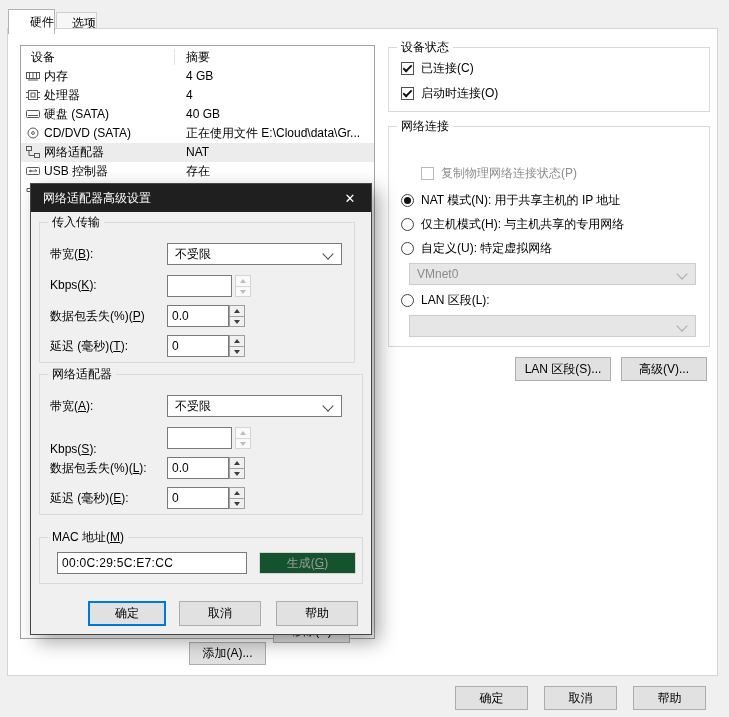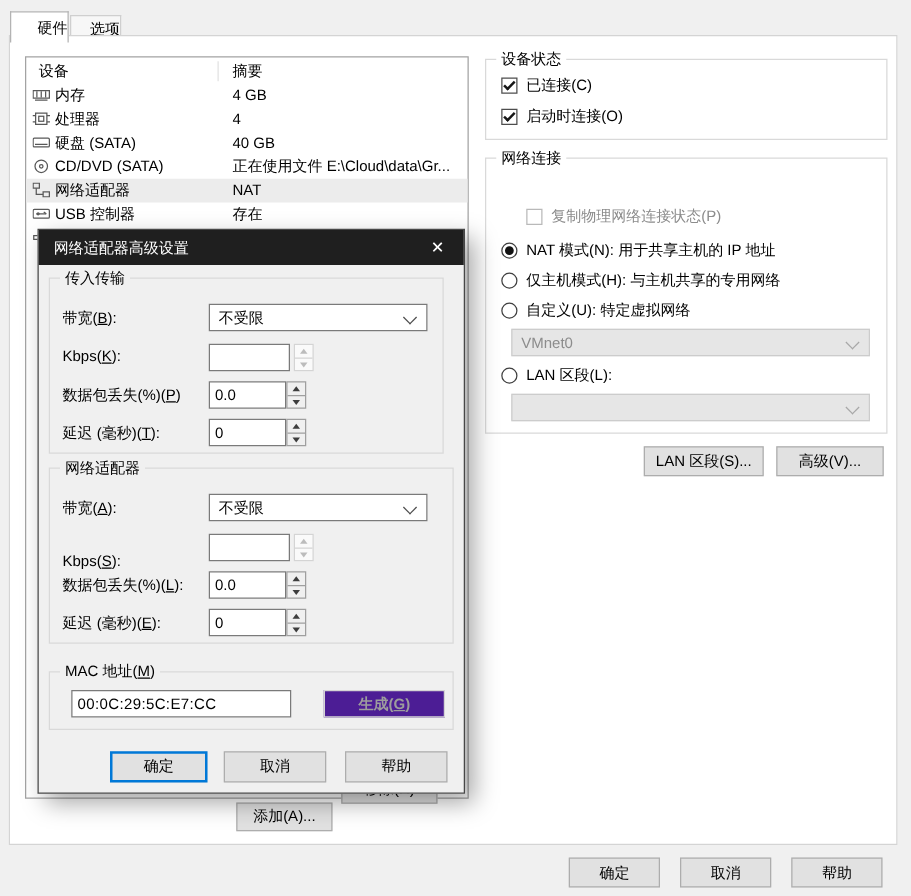--- a/index.html
+++ b/index.html
@@ -47,21 +47,21 @@
   .au{width:0;height:0;border-left:3px solid transparent;border-right:3px solid transparent;border-bottom:4px solid #3d3d3d;}
   .ad{width:0;height:0;border-left:3px solid transparent;border-right:3px solid transparent;border-top:4px solid #3d3d3d;}
   .spin.dis{border-color:#d4d4d4;background:#fafafa;}
   .spin.dis .half:first-child{border-bottom-color:#d4d4d4;}
   .spin.dis .au{border-bottom-color:#bcbcbc;}
   .spin.dis .ad{border-top-color:#bcbcbc;}
   
   .btn{position:absolute;background:#e1e1e1;border:1px solid #adadad;box-sizing:border-box;
        display:flex;align-items:center;justify-content:center;font-size:12px;white-space:nowrap;}
   .btn.def{border:2px solid #0078d7;}
-  .btn.dis{background:#4c1d95;border-color:#d4d4d4;color:#9d9d9d;font-weight:bold;}
+  .btn.dis{background:#14532d;border-color:#d4d4d4;color:#9d9d9d;}
   
   .dlg{position:absolute;left:30px;top:183px;width:342px;height:452px;background:#f0f0f0;
        border:1px solid #474747;box-sizing:border-box;z-index:10;box-shadow:7px 7px 18px rgba(0,0,0,.35);}
   .dlg-title{position:absolute;left:0;top:0;right:0;height:28px;background:#1f1f1f;}
   .dlg-title .t{position:absolute;left:12px;top:0;line-height:28px;color:#fff;}
   .dlg-close{position:absolute;right:0;top:0;width:42px;height:28px;color:#fff;display:flex;align-items:center;justify-content:center;font-size:13px;}
   .flbl{position:absolute;white-space:nowrap;}
   .u{text-decoration:underline;}
   .mac-in{letter-spacing:0.3px;}
 </style>
@@ -310,21 +310,21 @@
           <div class="half">
             <span class="ad"></span>
           </div>
       </div>
     </div>
 
     <div class="grp grp-gray" style="left:8px;top:353px;width:324px;height:47px;">
       <span class="grp-label">
         <span>MAC 地址(</span><span class="u">M</span><span>)</span>
       </span>
-      <input class="tin mac-in" style="left: 17px; top: 14px; width: 176px;" value="00:0C:29:5C:E7:CC">
+      <input class="tin mac-in" style="left: 17px; top: 14px; width: 190px;" value="00:0C:29:5C:E7:CC">
       <div class="btn dis" style="left:219px;top:14px;width:97px;height:22px;">
         <span>生成(</span>
           <span class="u">G</span>
           <span>)</span>
       </div>
     </div>
 
     <div class="btn def" style="left:57px;top:417px;width:78px;height:25px;">确定</div>
     <div class="btn" style="left:148px;top:417px;width:82px;height:25px;">取消</div>
     <div class="btn" style="left:245px;top:417px;width:82px;height:25px;">帮助</div>

